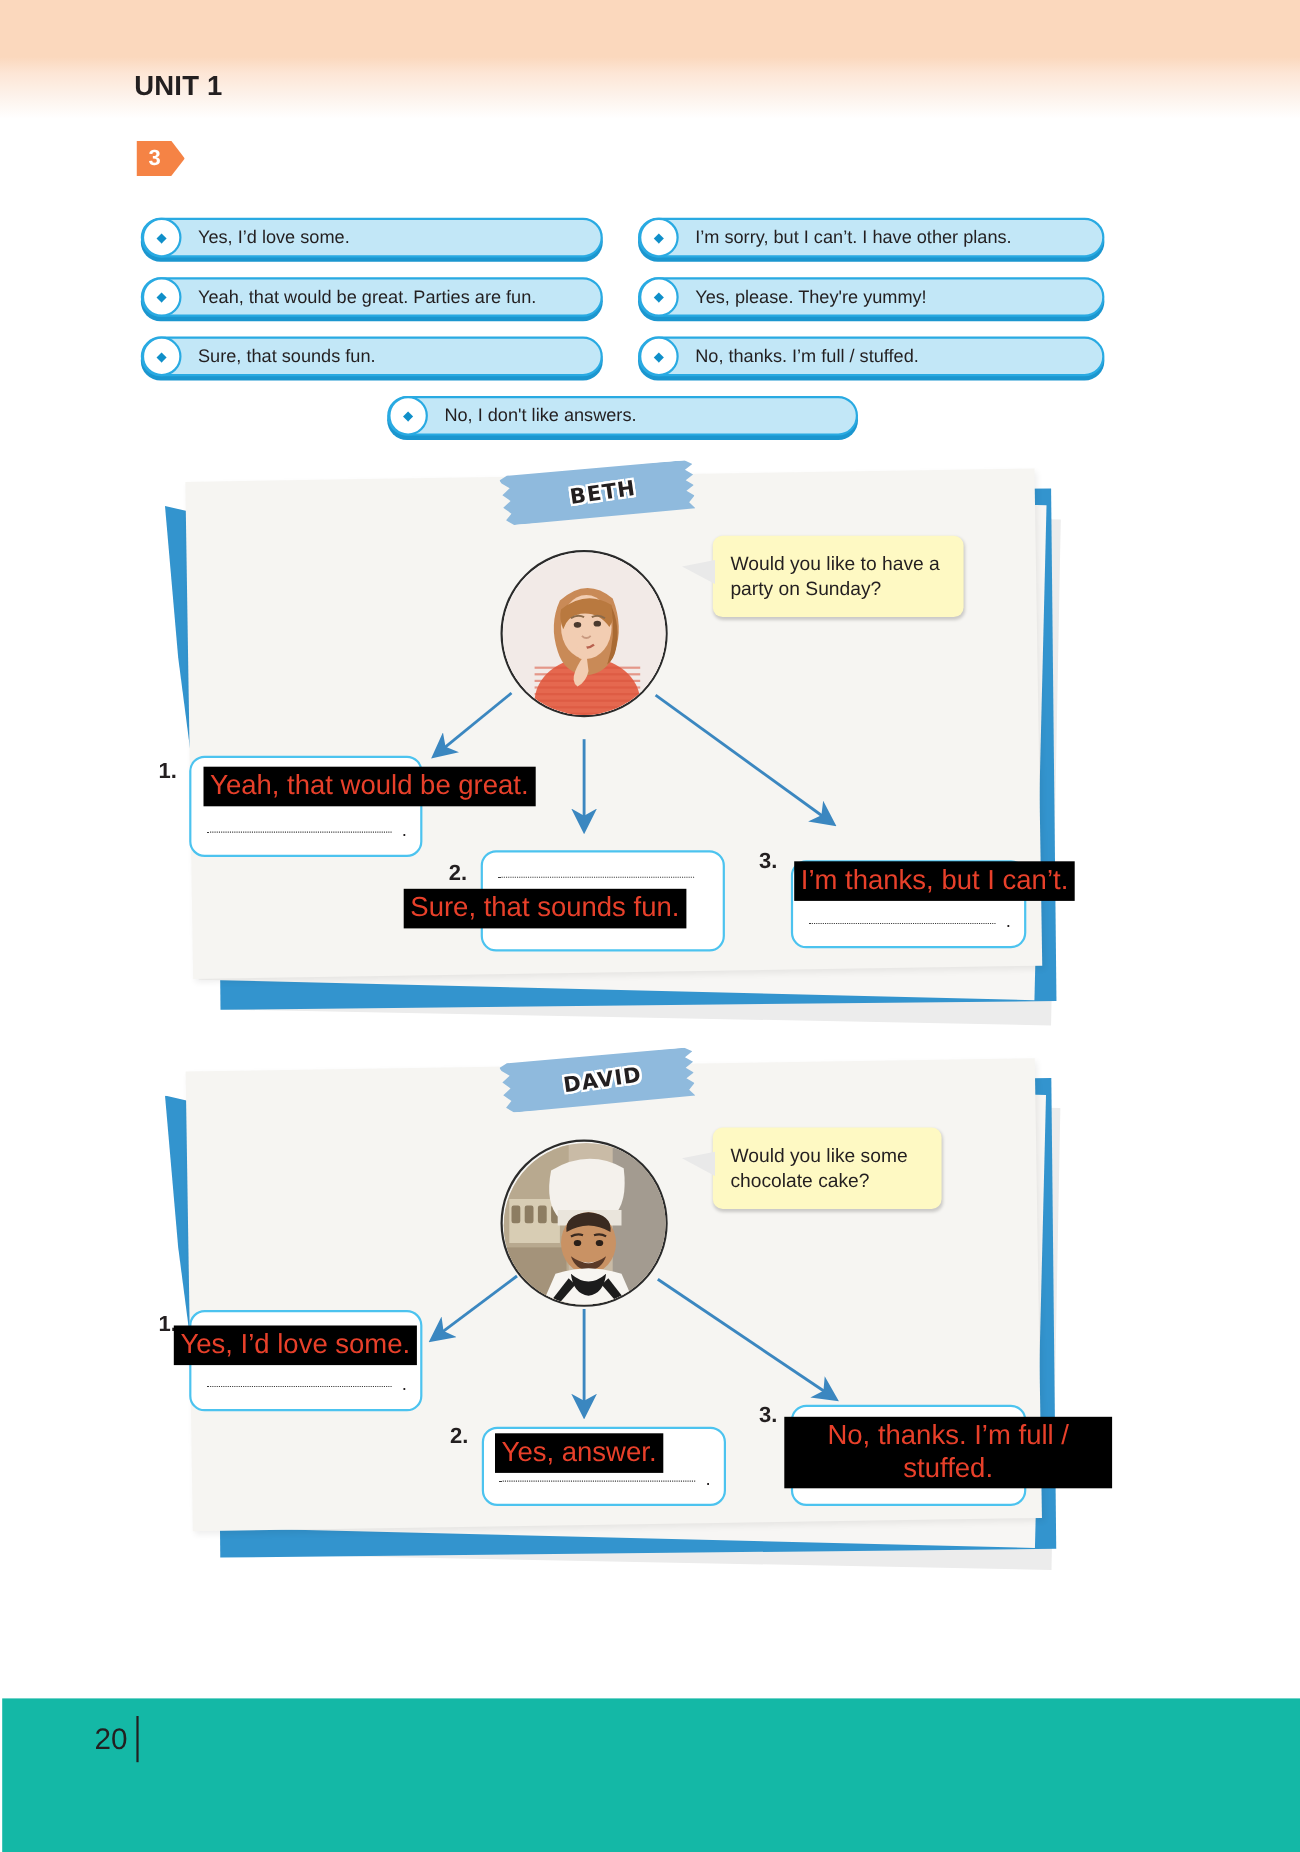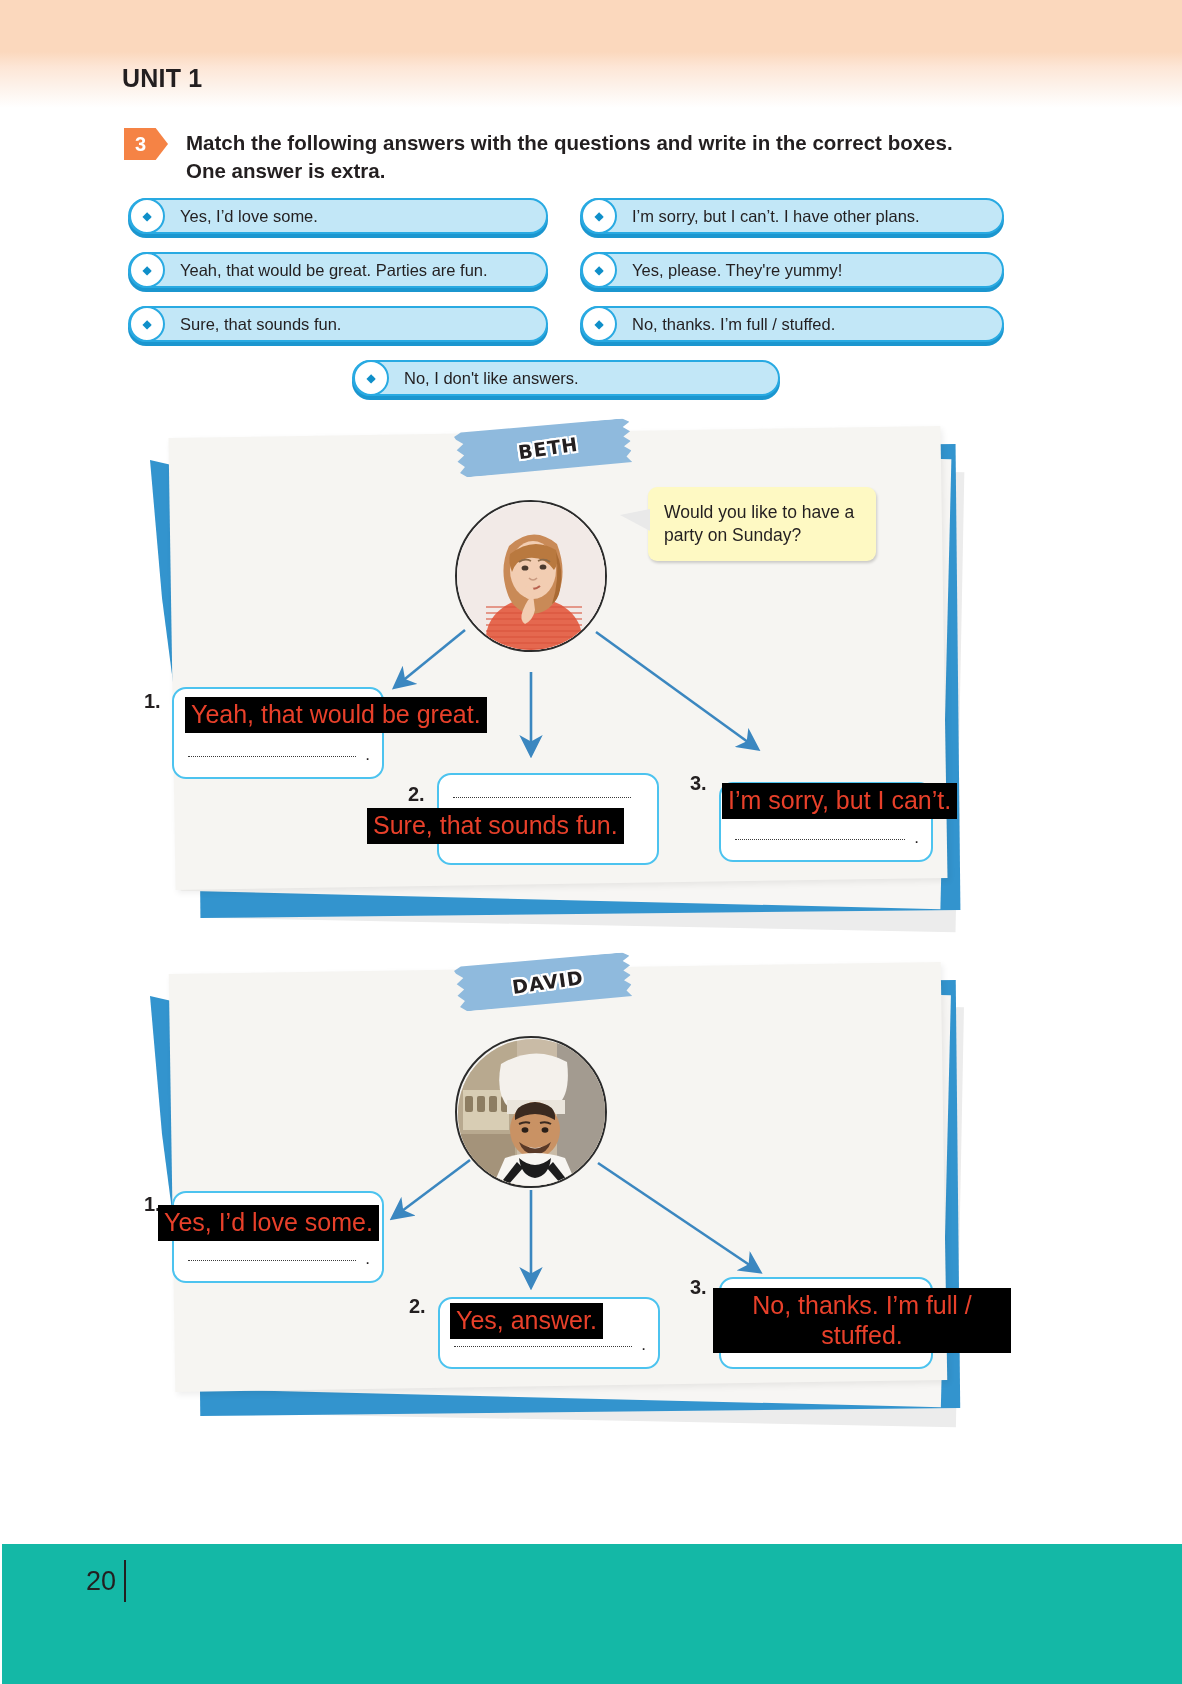--- a/index.html
+++ b/index.html
@@ -145,21 +145,20 @@
 </style>
 </head>
 <body>
 
 <div id="page">
 
   <div class="hdr-band"></div>
   <div class="unit-title">UNIT 1</div>
 
   <div class="badge">3</div>
-  <div class="instruction">Match the following answers with the questions and write in the correct boxes. One answer is extra.</div>
 
   <div class="pill" style="left:128px; top:198px; width:420px;">
     <span class="dot">◆</span>
     <span class="ptxt">Yes, I’d love some.</span>
   </div>
   <div class="pill" style="left:580px; top:198px; width:424px;">
     <span class="dot">◆</span>
     <span class="ptxt">I’m sorry, but I can’t. I have other plans.</span>
   </div>
   <div class="pill" style="left:128px; top:252px; width:420px;">
@@ -260,21 +259,21 @@
     <div class="line" style="bottom:auto; top:22px;"></div>
     <div class="period" style="right:14px; top:14px; bottom:auto;"></div>
   </div>
   <div class="hl" style="left:367px; top:808px;">Sure, that sounds fun.</div>
 
   <div class="anum" style="left:690px; top:772px;">3.</div>
   <div class="abox" style="left:719px; top:782px; width:214px; height:80px;">
     <div class="line"></div>
     <div class="period">.</div>
   </div>
-  <div class="hl" style="left:722px; top:783px;">I’m sorry, but I can’t.</div>
+  <div class="hl" style="left:722px; top:783px;">I’m thanks, but I can’t.</div>
 
   <div class="stack">
     <div class="sheet back3" style="left:205px; top:1000px; width:755px; height:420px; transform:rotate(1.1deg);"></div>
     <div class="sheet blue" style="left:198px; top:984px; width:760px; height:428px; transform:rotate(-0.6deg);"></div>
     <div class="sheet back2" style="left:186px; top:986px; width:760px; height:412px; transform:rotate(1.4deg);"></div>
     <div class="wedge" style="left:150px; top:996px; width:40px; height:230px; clip-path:polygon(0 0, 100% 4%, 60% 100%, 30% 60%);"></div>
     <div class="sheet front" style="left:172px; top:968px; width:772px; height:418px; transform:rotate(-0.9deg); box-shadow:2px 3px 6px rgba(0,0,0,.07);"></div>
   </div>
 
   <div class="tape" style="left:455px; top:958px;"></div>
@@ -310,20 +309,24 @@
         <path d="M62 104 q16 12 32 0 q-4 12 -16 13 q-12 -1 -16 -13z" fill="#5a3a28"></path>
         <path d="M70 108 q8 5 16 0 q-8 4 -16 0z" fill="#ffffff"></path>
         <path d="M48 120 q30 -10 60 0 l14 32 h-88z" fill="#f7f5f1"></path>
         <path d="M62 120 q16 14 32 0 q-2 18 -16 20 q-14 -2 -16 -20z" fill="#1c1c1c"></path>
         <path d="M60 124 l-14 18 6 4 14 -16z" fill="#1c1c1c"></path>
         <path d="M96 124 l14 18 -6 4 -14 -16z" fill="#1c1c1c"></path>
       </g>
     </svg>
   </div>
 
+  <div class="bubble" style="left:648px; top:1025px; width:208px;">
+    <span class="tail"></span>
+    <span>Would you like some chocolate cake?</span>
+  </div>
 
   <svg class="arrows" width="1182" height="1684" style="position:absolute;left:0;top:0;">
     <line x1="470" y1="1160" x2="398" y2="1214" stroke="#3b87c0" stroke-width="2.6" marker-end="url(#ah)"></line>
     <line x1="531" y1="1190" x2="531" y2="1280" stroke="#3b87c0" stroke-width="2.6" marker-end="url(#ah)"></line>
     <line x1="598" y1="1163" x2="754" y2="1268" stroke="#3b87c0" stroke-width="2.6" marker-end="url(#ah)"></line>
   </svg>
 
   <div class="anum" style="left:144px; top:1193px;">1.</div>
   <div class="abox" style="left:172px; top:1191px; width:212px; height:92px;">
     <div class="line"></div>

